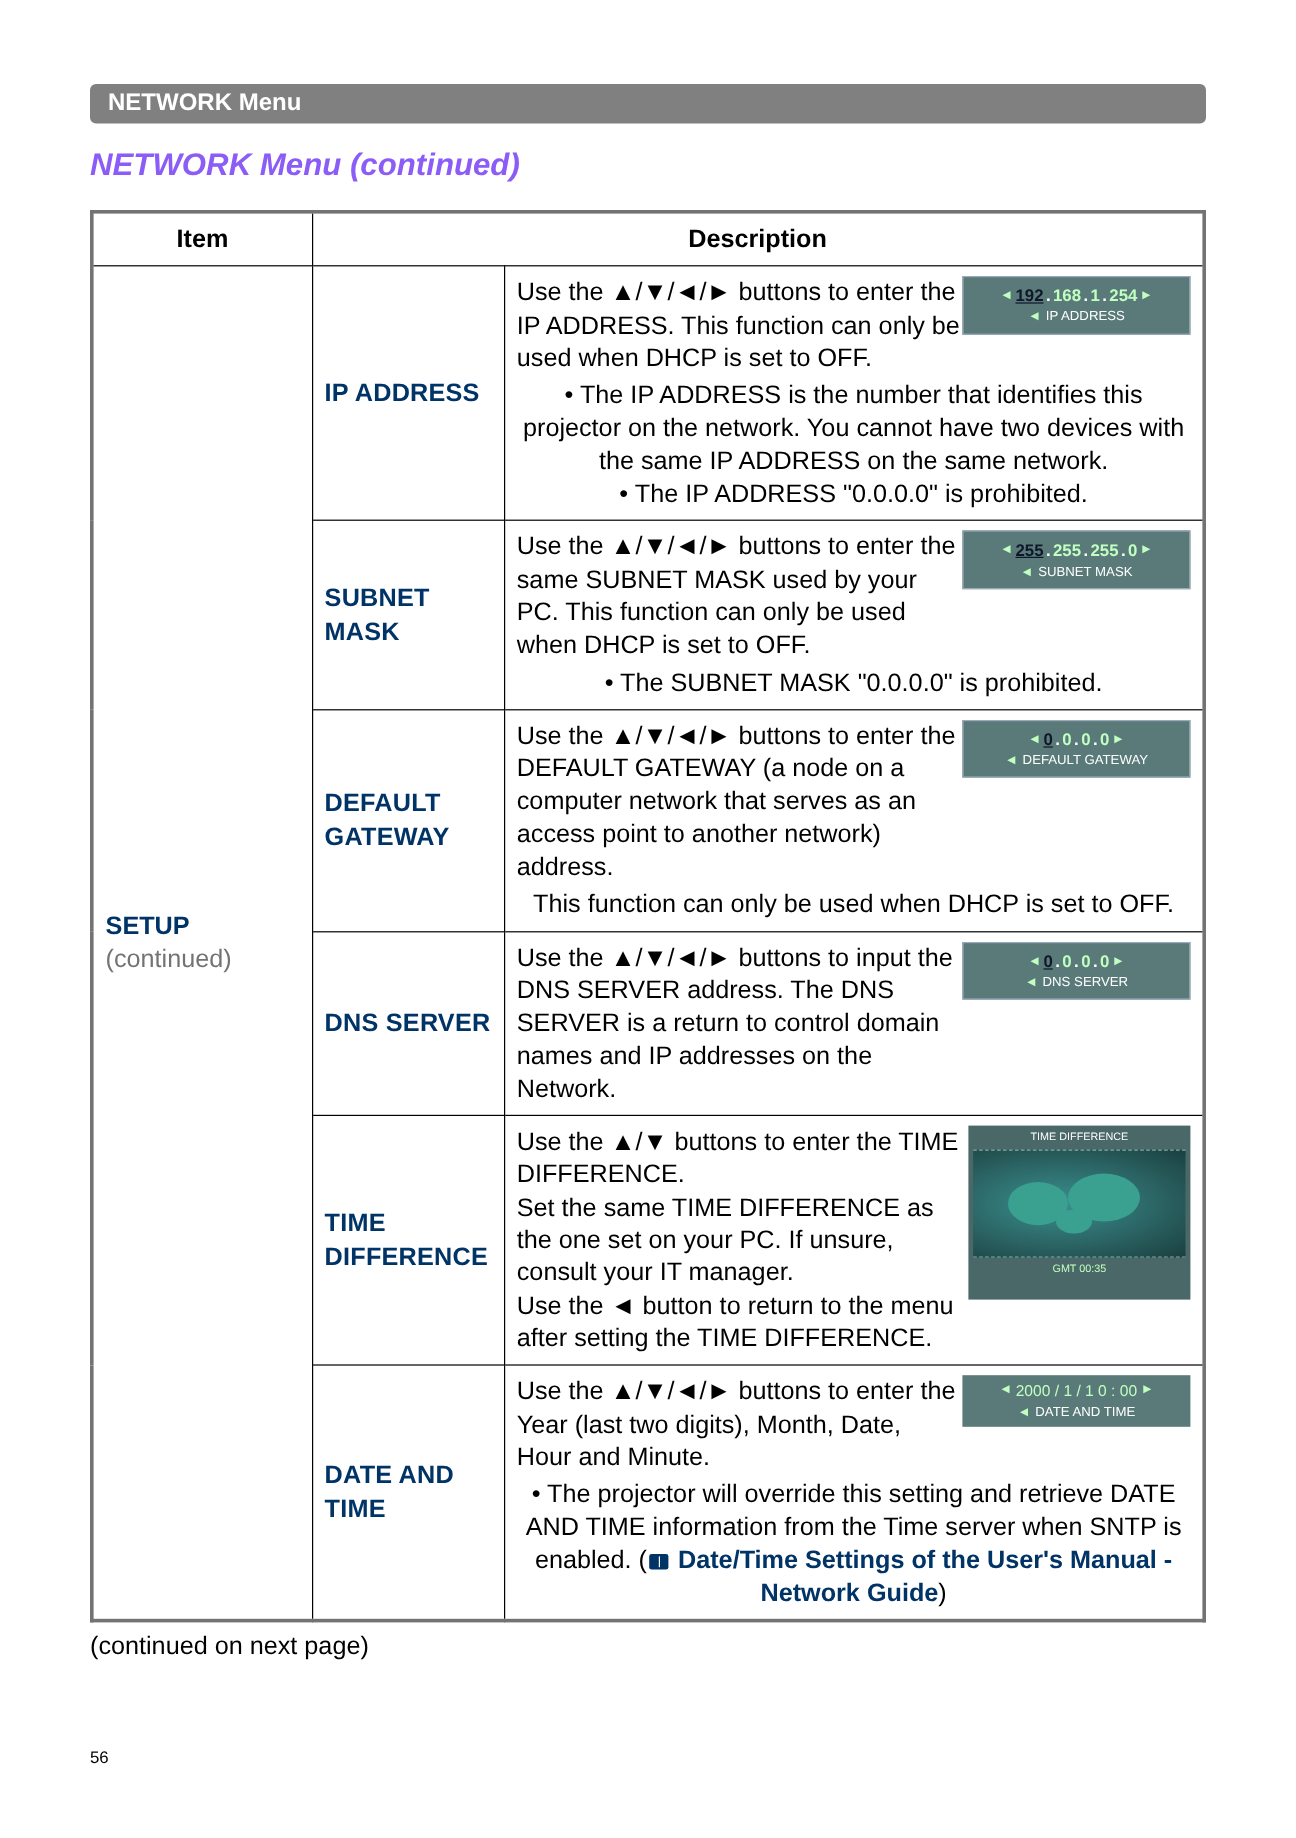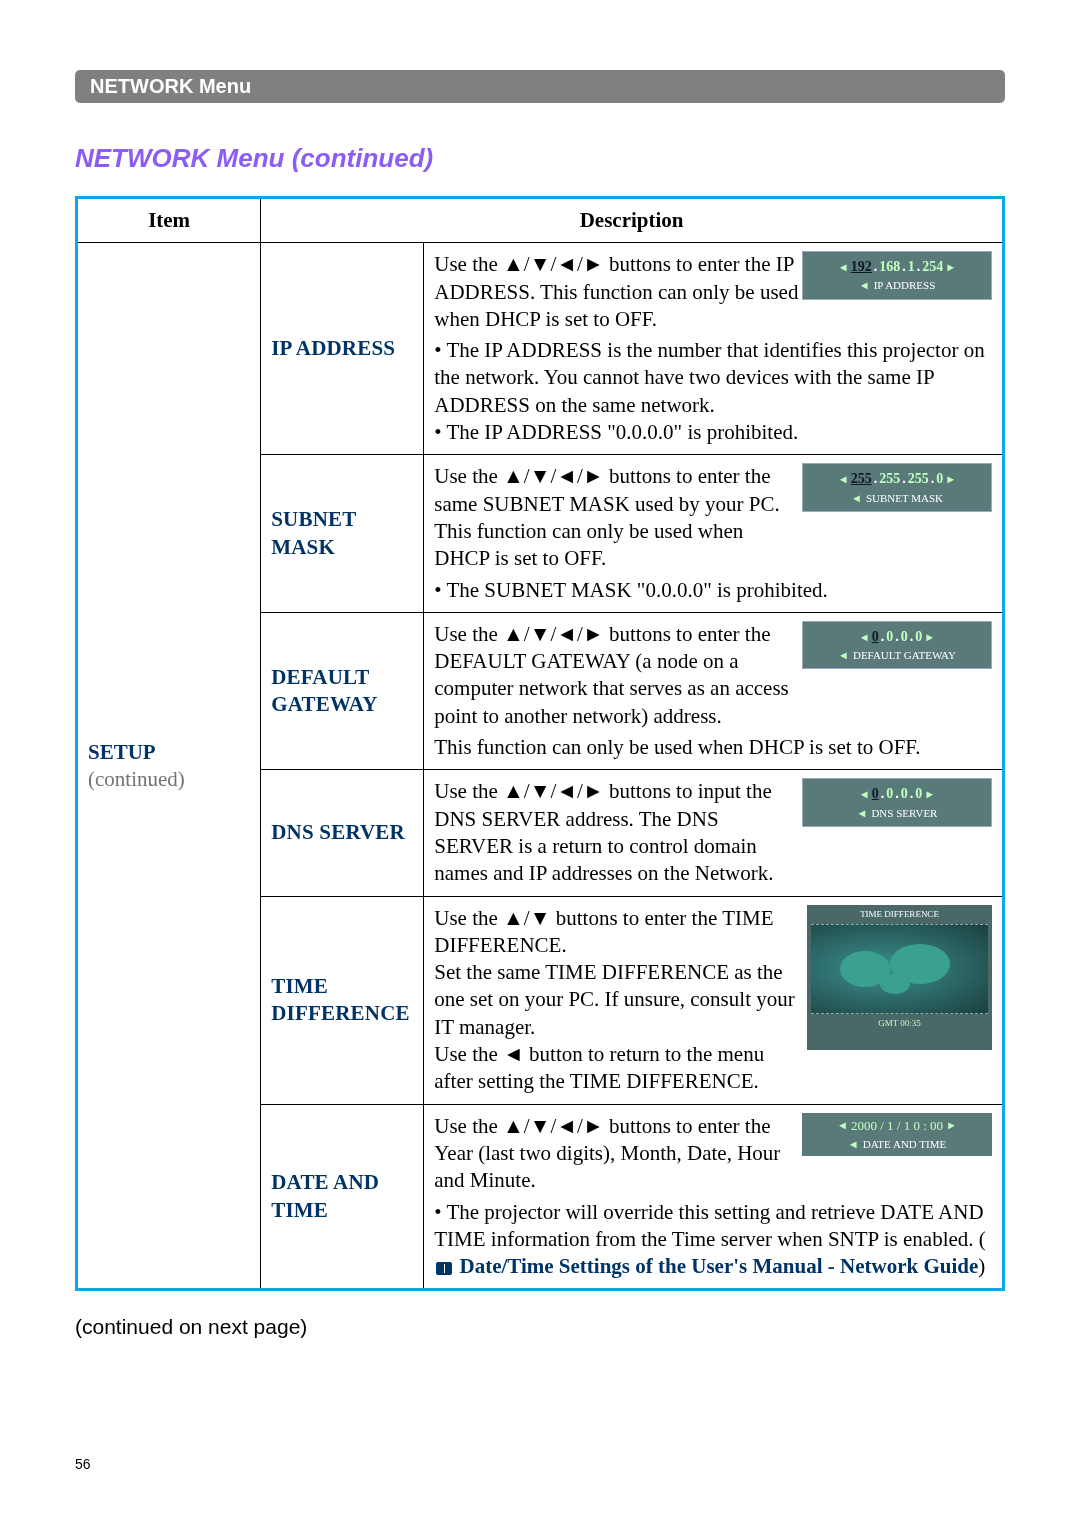--- a/index.html
+++ b/index.html
@@ -8,39 +8,38 @@
     background: #fff;
     width: 1080px;
     height: 1532px;
     padding: 70px 75px 40px 75px;
     position: relative;
   }
   .header-bar {
     background: #808080;
     border-radius: 5px;
     padding: 5px 15px;
-    margin-bottom: 40px;
+    margin-bottom: 19px;
   }
   .header-bar-text {
     color: #fff;
     font-weight: bold;
     font-size: 20px;
   }
   .section-title {
     color: #8b5cf6;
     font-weight: bold;
     font-style: italic;
     font-size: 26px;
     margin-bottom: 22px;
   }
   table.main {
     width: 100%;
     border-collapse: collapse;
-    border: 3px solid #0ea5e9;
-    font-family: Liberation Serif, serif;
+    border: 3px solid #737373;
   }
   table.main th, table.main td {
     border: 1.5px solid #000;
     padding: 8px 10px;
     vertical-align: middle;
     text-align: left;
     font-size: 21px;
     line-height: 1.3;
   }
   table.main th {
@@ -136,39 +135,39 @@
     color:#fff;
   }
   .osd-dt-line {
     color:#c0ffc0;
     font-size:13px;
     display:flex;
     justify-content:center;
     gap:3px;
     margin:2px 0;
   }
-  .note-line { margin-top: 4px; }
+  .note-line { margin-top: 4px; text-align: center; }
   .book-icon {
     display:inline-block;
     width:16px;height:13px;
     background:#003366;
     border-radius:2px;
     position:relative;
     vertical-align:middle;
     margin: 0 2px;
   }
   .book-icon::after {
     content:"";
     position:absolute;
     left:50%;top:2px;bottom:2px;
     width:1px;background:#fff;
   }
   .bold-blue { color:#003366; font-weight:bold; }
   .footer-cont {
-    margin-top: 24px;
+    margin-top: 8px;
     font-size: 21px;
   }
   .page-num {
     position:absolute;
     bottom: 60px;
     left: 75px;
     font-size: 14px;
   }
 </style>
 </head>

